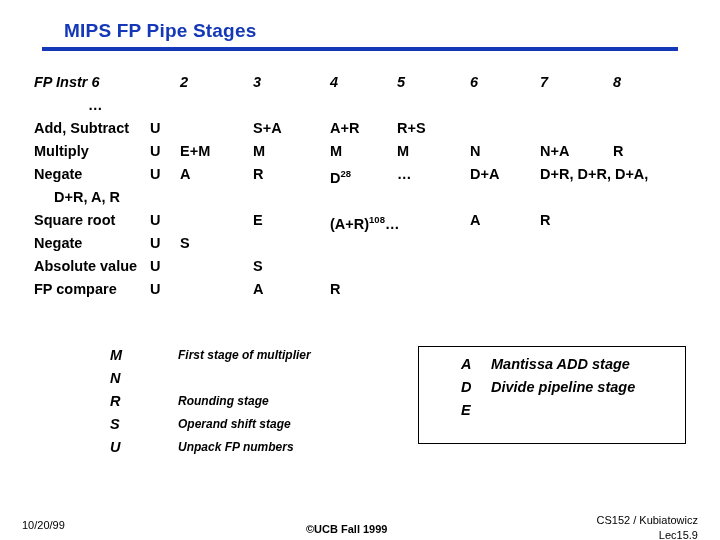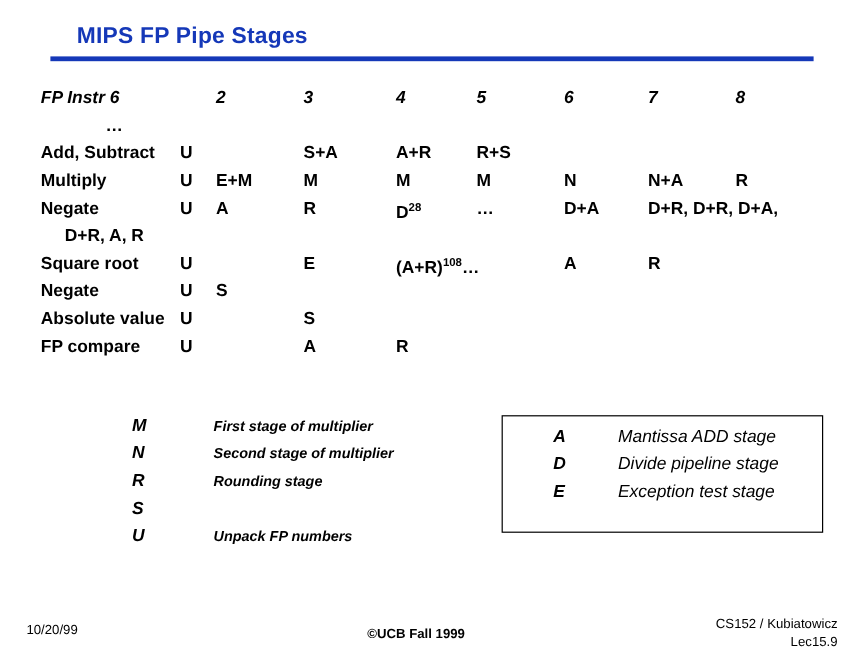--- a/index.html
+++ b/index.html
@@ -134,25 +134,24 @@
     font-size: 14.5px;
     font-weight: bold;
     font-style: italic;
     line-height: 20px;
   }
   .box-desc {
     position: absolute;
     left: 72px;
     top: 0;
     font-size: 14.5px;
-    font-weight: normal;
+    font-weight: bold;
     font-style: italic;
     line-height: 20px;
     white-space: nowrap;
-    margin-left: 24px;
   }
   #boxed-legend-inner {
     padding-top: 7px;
   }
 
   
   .footer-text {
     position: absolute;
     font-size: 11px;
     color: #000000;
@@ -254,48 +253,47 @@
 
   </div>
 
   <div id="stages-legend">
     <div class="leg-row">
       <span class="leg-key">M</span>
       <span class="leg-desc">First stage of multiplier</span>
     </div>
     <div class="leg-row">
       <span class="leg-key">N</span>
-      <span class="leg-desc">Second stage of multiplier</span>
     </div>
     <div class="leg-row">
       <span class="leg-key">R</span>
       <span class="leg-desc">Rounding stage</span>
     </div>
     <div class="leg-row">
       <span class="leg-key">S</span>
+      <span class="leg-desc">Operand shift stage</span>
     </div>
     <div class="leg-row">
       <span class="leg-key">U</span>
       <span class="leg-desc">Unpack FP numbers</span>
     </div>
   </div>
 
   <div id="boxed-legend">
     <div id="boxed-legend-inner">
       <div class="box-row">
         <span class="box-key">A</span>
         <span class="box-desc">Mantissa ADD stage</span>
       </div>
       <div class="box-row">
         <span class="box-key">D</span>
         <span class="box-desc">Divide pipeline stage</span>
       </div>
       <div class="box-row">
         <span class="box-key">E</span>
-        <span class="box-desc">Exception test stage</span>
       </div>
     </div>
   </div>
 
   <div class="footer-text" id="footer-date">10/20/99</div>
   <div class="footer-text" id="footer-center">©UCB Fall 1999</div>
   <div class="footer-text" id="footer-course">CS152 / Kubiatowicz</div>
   <div class="footer-text" id="footer-lecture">Lec15.9</div>
 
 </div>

